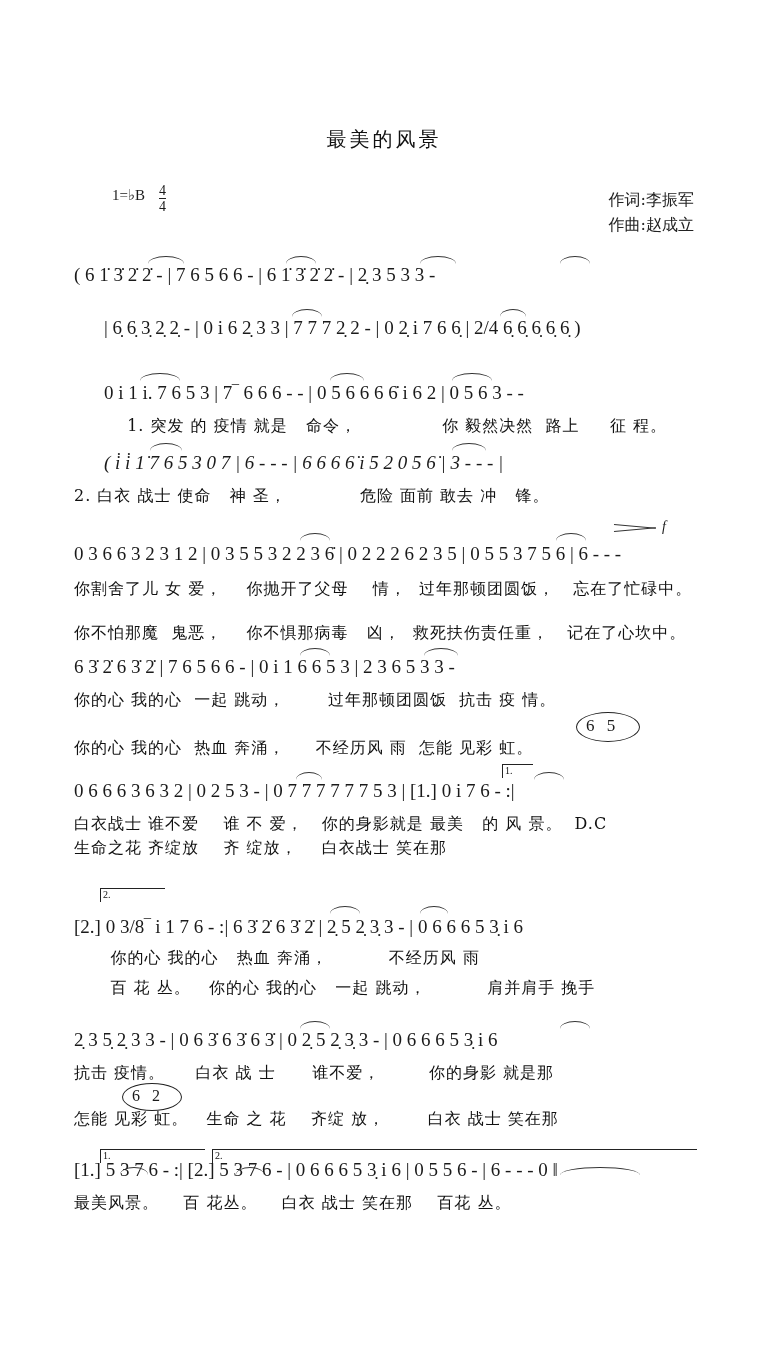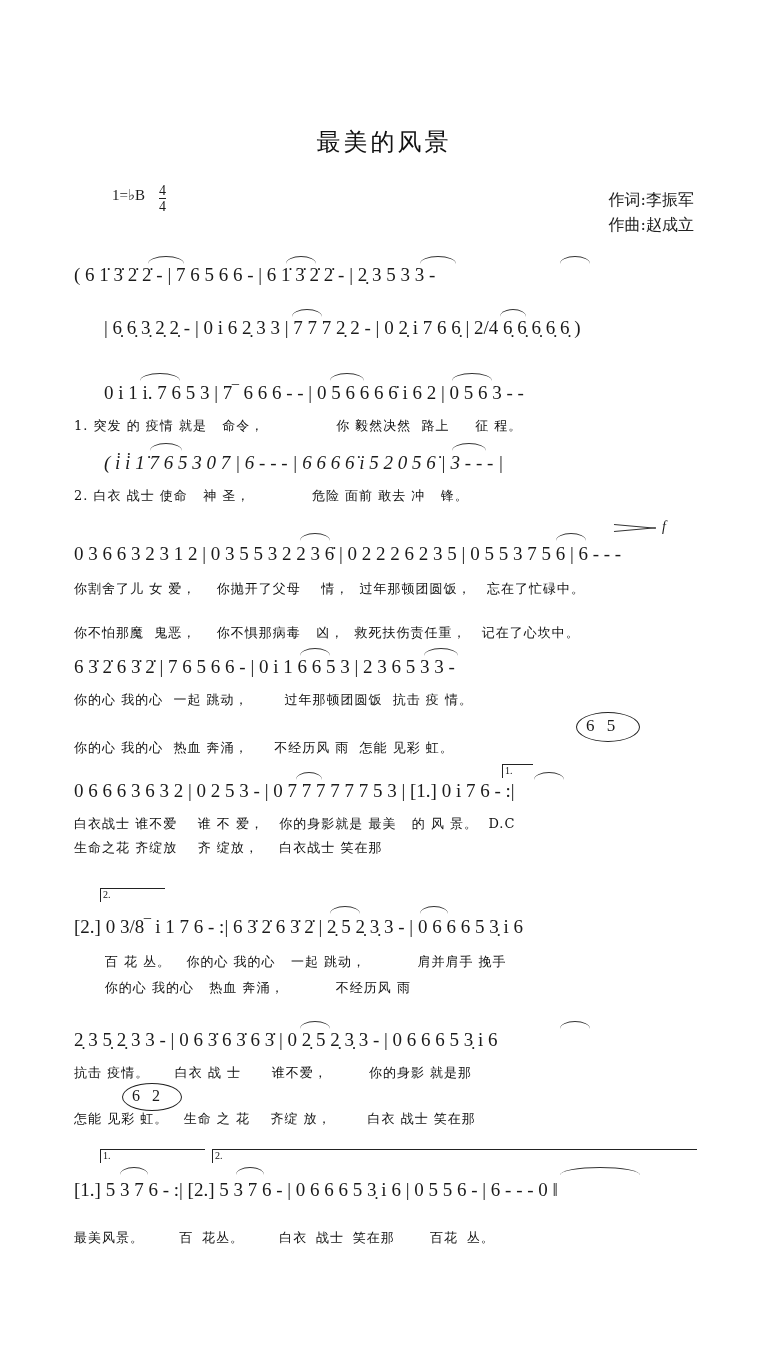--- a/index.html
+++ b/index.html
@@ -22,21 +22,21 @@
     height: 1362px;
     background: #fff;
   }
   
   .title {
     position: absolute;
     top: 126px;
     left: 0;
     width: 768px;
     text-align: center;
-    font-size: 24px;
+    font-size: 20px;
     letter-spacing: 3px;
     font-family: "DejaVu Serif", serif;
     color: #111;
   }
   
   .key-block {
     position: absolute;
     left: 112px;
     top: 186px;
     font-size: 15px;
@@ -78,21 +78,21 @@
     font-size: 19px;
     letter-spacing: 0px;
     white-space: nowrap;
     font-family: "Liberation Serif", serif;
     display: flex;
     align-items: center;
   }
   .lyric-row {
     position: relative;
     margin: 0 74px;
-    font-size: 13px;
+    font-size: 16px;
     letter-spacing: 1px;
     white-space: pre;
     font-family: "DejaVu Serif", serif;
     color: #111;
     height: 20px;
     line-height: 20px;
   }
   .slur {
     position: absolute;
     border-top: 1.3px solid #333;
@@ -162,21 +162,21 @@
     <div class="slur" style="left:420px; top:-4px; width:36px;"></div>
     <div class="slur" style="left:560px; top:-4px; width:30px;"></div>
   </div>
 
   <div class="sys" style="top:313px;">
     <div class="notes-row" style="margin-left:104px;">| 6̣ 6̣ 3̣ 2̣ 2̣ -  | 0 i 6 2̣ 3 3 | 7 7 7 2̣ 2 -  | 0 2̣ i 7 6 6̣ | 2/4 6̣ 6̣ 6̣ 6̣ 6̣ )</div>
     <div class="slur" style="left:292px; top:-4px; width:30px;"></div>
     <div class="slur" style="left:500px; top:-4px; width:26px;"></div>
   </div>
 
-  <div class="sys" style="top:378px;">
+  <div class="sys" style="top:378px;text-align:right;">
     <div class="notes-row" style="margin-left:104px;">0 i 1 i. 7 6 5 3 | 7‾ 6 6  6  -  -  | 0 5 6 6 6 6̇ i 6 2 | 0 5 6 3 -  -</div>
     <div class="slur" style="left:140px; top:-5px; width:40px;"></div>
     <div class="slur" style="left:330px; top:-5px; width:34px;"></div>
     <div class="slur" style="left:452px; top:-5px; width:40px;"></div>
     <div class="lyric-row" style="margin-top:8px;">1. 突发 的 疫情 就是   命令，              你 毅然决然  路上     征 程。</div>
   </div>
 
   <div class="sys" style="top:448px;">
     <div class="notes-row" style="margin-left:104px;font-style:italic;">( i̇ i̇ 1̇ 7 6 5 3 0 7 | 6  -  -  -  | 6 6 6 6̇ i 5 2 0 5 6̇ | 3 -  -  -  |</div>
     <div class="slur" style="left:150px; top:-5px; width:32px;"></div>
@@ -211,37 +211,37 @@
     <div class="slur" style="left:534px; top:-4px; width:30px;"></div>
     <div class="lyric-row" style="margin-top:8px;">白衣战士 谁不爱    谁 不 爱，   你的身影就是 最美   的 风 景。  D.C</div>
     <div class="lyric-row" style="margin-top:4px;">生命之花 齐绽放    齐 绽放，    白衣战士 笑在那</div>
   </div>
 
   <div class="sys" style="top:898px;">
     <div class="repeat-box" style="left:100px; top:-10px; width:60px;">2.</div>
     <div class="notes-row" style="margin-top:14px;">[2.] 0 3/8‾ i 1 7 6 - :| 6 3̇ 2̇ 6 3̇ 2̇ | 2̣ 5 2̣ 3̣ 3 - | 0 6 6 6 5 3̣ i 6</div>
     <div class="slur" style="left:330px; top:8px; width:30px;"></div>
     <div class="slur" style="left:420px; top:8px; width:28px;"></div>
+    <div class="lyric-row" style="margin-top:6px;">      你的心 我的心   热血 奔涌，          不经历风 雨</div>
     <div class="lyric-row" style="margin-top:10px;">      百 花 丛。   你的心 我的心   一起 跳动，          肩并肩手 挽手</div>
-    <div class="lyric-row" style="margin-top:6px;">      你的心 我的心   热血 奔涌，          不经历风 雨</div>
   </div>
 
   <div class="sys" style="top:1025px;">
     <div class="notes-row">2̣ 3 5̣ 2̣ 3 3 - | 0 6 3̇ 6 3̇ 6 3̇ | 0 2̣ 5 2̣ 3̣ 3 - | 0 6 6 6 5 3̣ i 6</div>
     <div class="slur" style="left:300px; top:-4px; width:30px;"></div>
     <div class="slur" style="left:560px; top:-4px; width:30px;"></div>
     <div class="lyric-row" style="margin-top:8px;">抗击 疫情。     白衣 战 士      谁不爱，        你的身影 就是那</div>
     <div class="oval" style="left:122px; top:58px; width:58px; height:26px;"></div>
     <div style="position:absolute; left:132px; top:62px; font-size:16px; letter-spacing:4px;">6  2</div>
     <div class="lyric-row" style="margin-top:26px;">怎能 见彩 虹。   生命 之 花    齐绽 放，       白衣 战士 笑在那</div>
   </div>
 
   <div class="sys" style="top:1155px;">
     <div class="repeat-box" style="left:100px; top:-6px; width:100px;">1.</div>
     <div class="repeat-box" style="left:212px; top:-6px; width:480px;">2.</div>
-    <div class="notes-row" style="margin-top:20px;text-align:center;">[1.] 5 3 7 6 - :| [2.] 5 3 7 6 - | 0 6 6 6 5 3̣ i 6 | 0 5 5 6 - | 6 - - - 0 ‖</div>
+    <div class="notes-row" style="text-align:center;">[1.] 5 3 7 6 - :| [2.] 5 3 7 6 - | 0 6 6 6 5 3̣ i 6 | 0 5 5 6 - | 6 - - - 0 ‖</div>
     <div class="slur" style="left:120px; top:12px; width:28px;"></div>
     <div class="slur" style="left:236px; top:12px; width:28px;"></div>
     <div class="slur" style="left:560px; top:12px; width:80px;"></div>
-    <div class="lyric-row" style="margin-top:24px;font-family:Liberation Mono, monospace;">最美风景。    百 花丛。    白衣 战士 笑在那    百花 丛。</div>
+    <div class="lyric-row" style="margin-top:8px;">最美风景。    百 花丛。    白衣 战士 笑在那    百花 丛。</div>
   </div>
 
 </div>
 
 </body></html>

